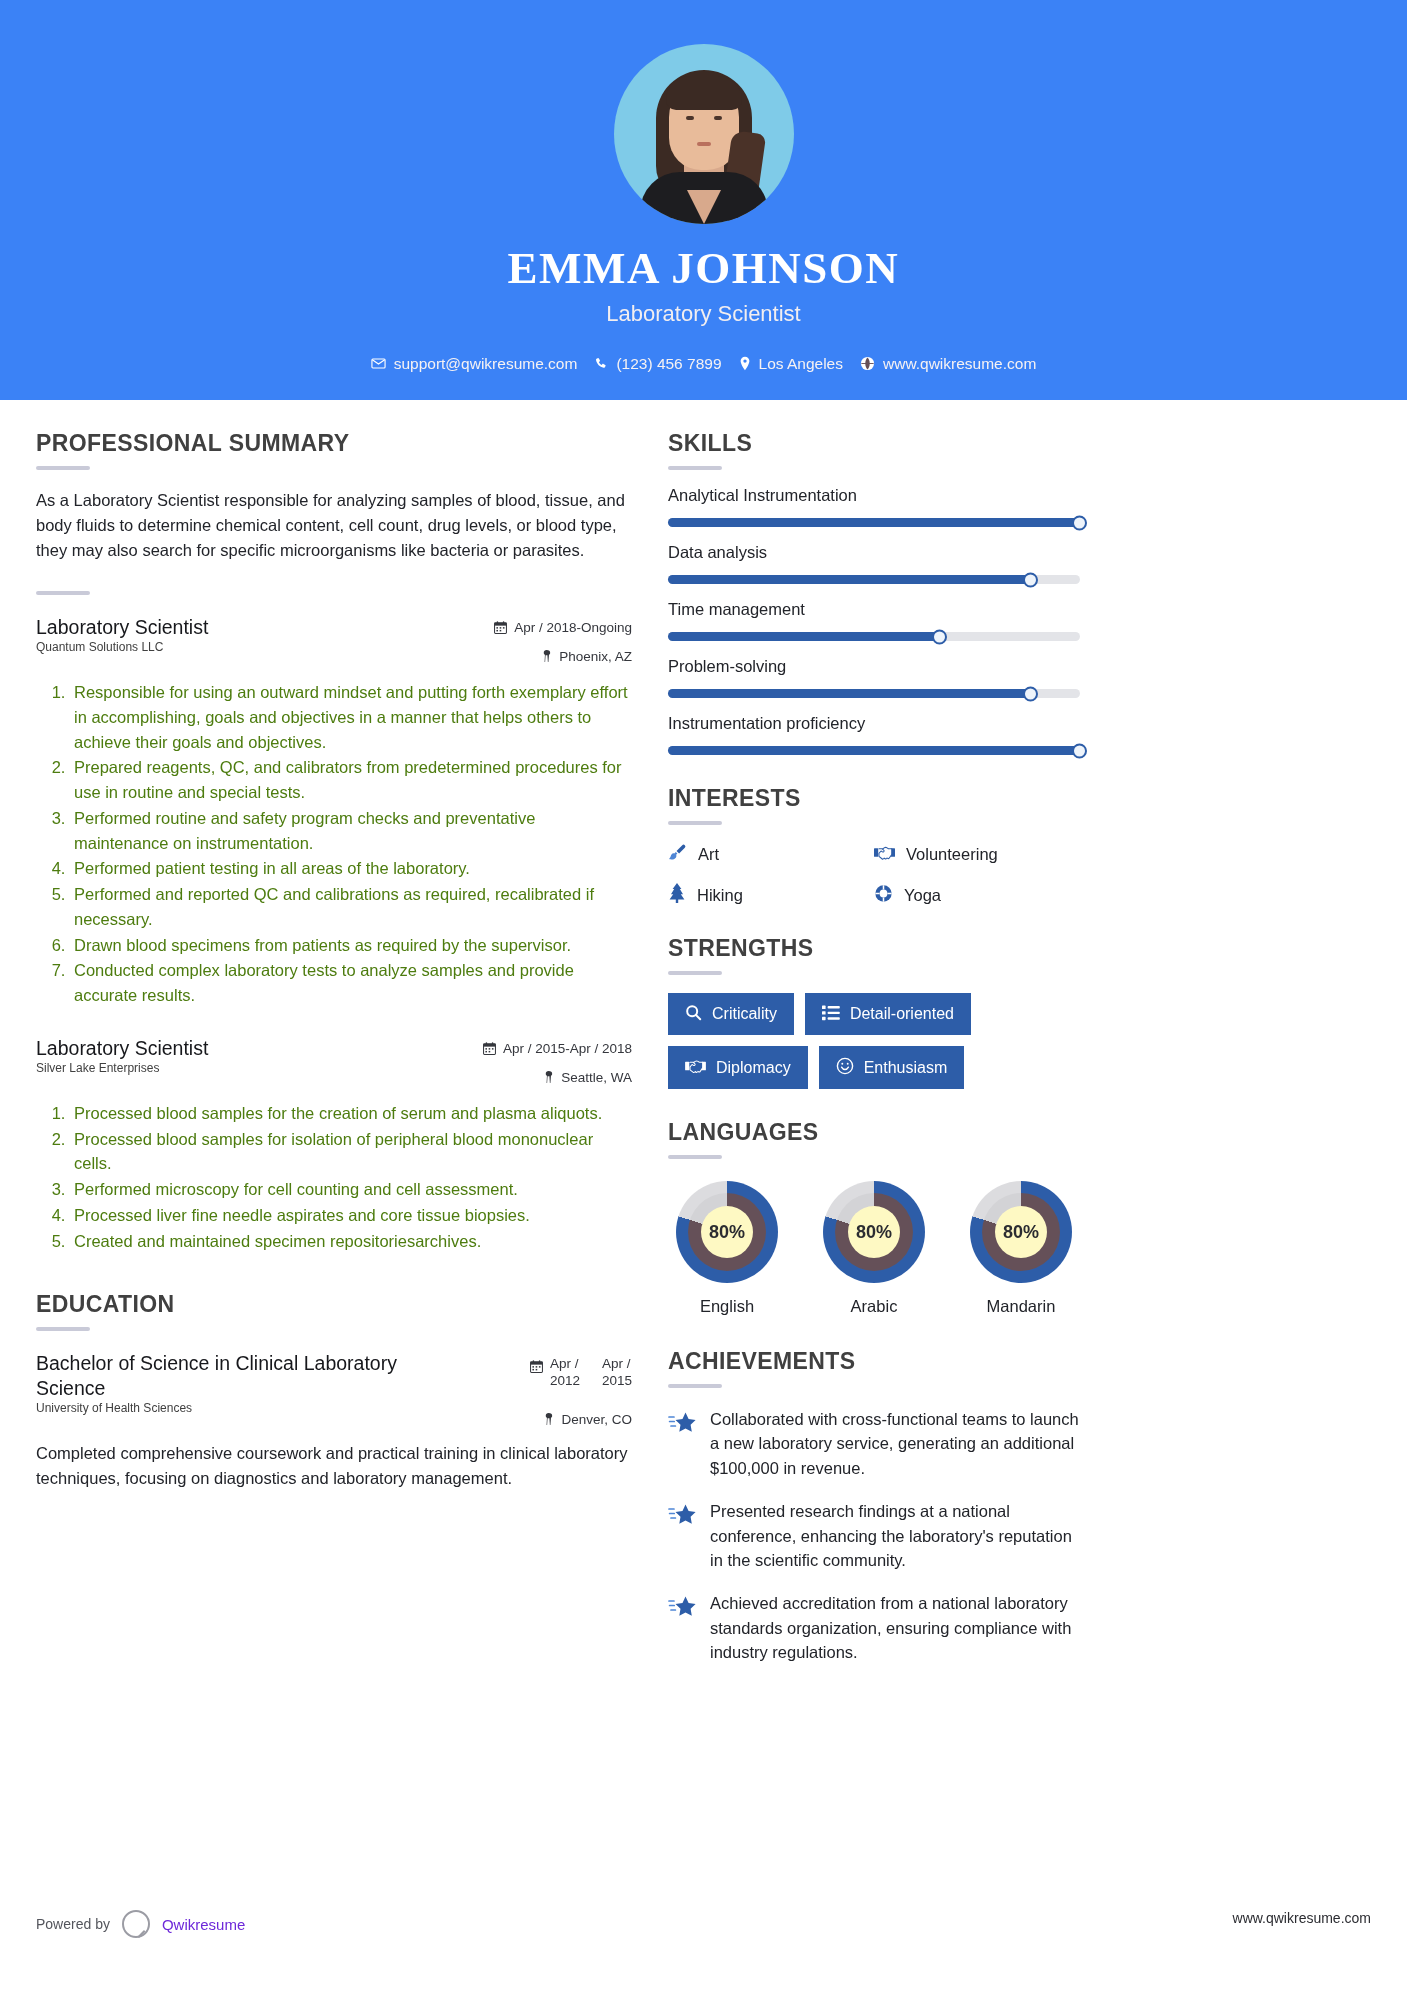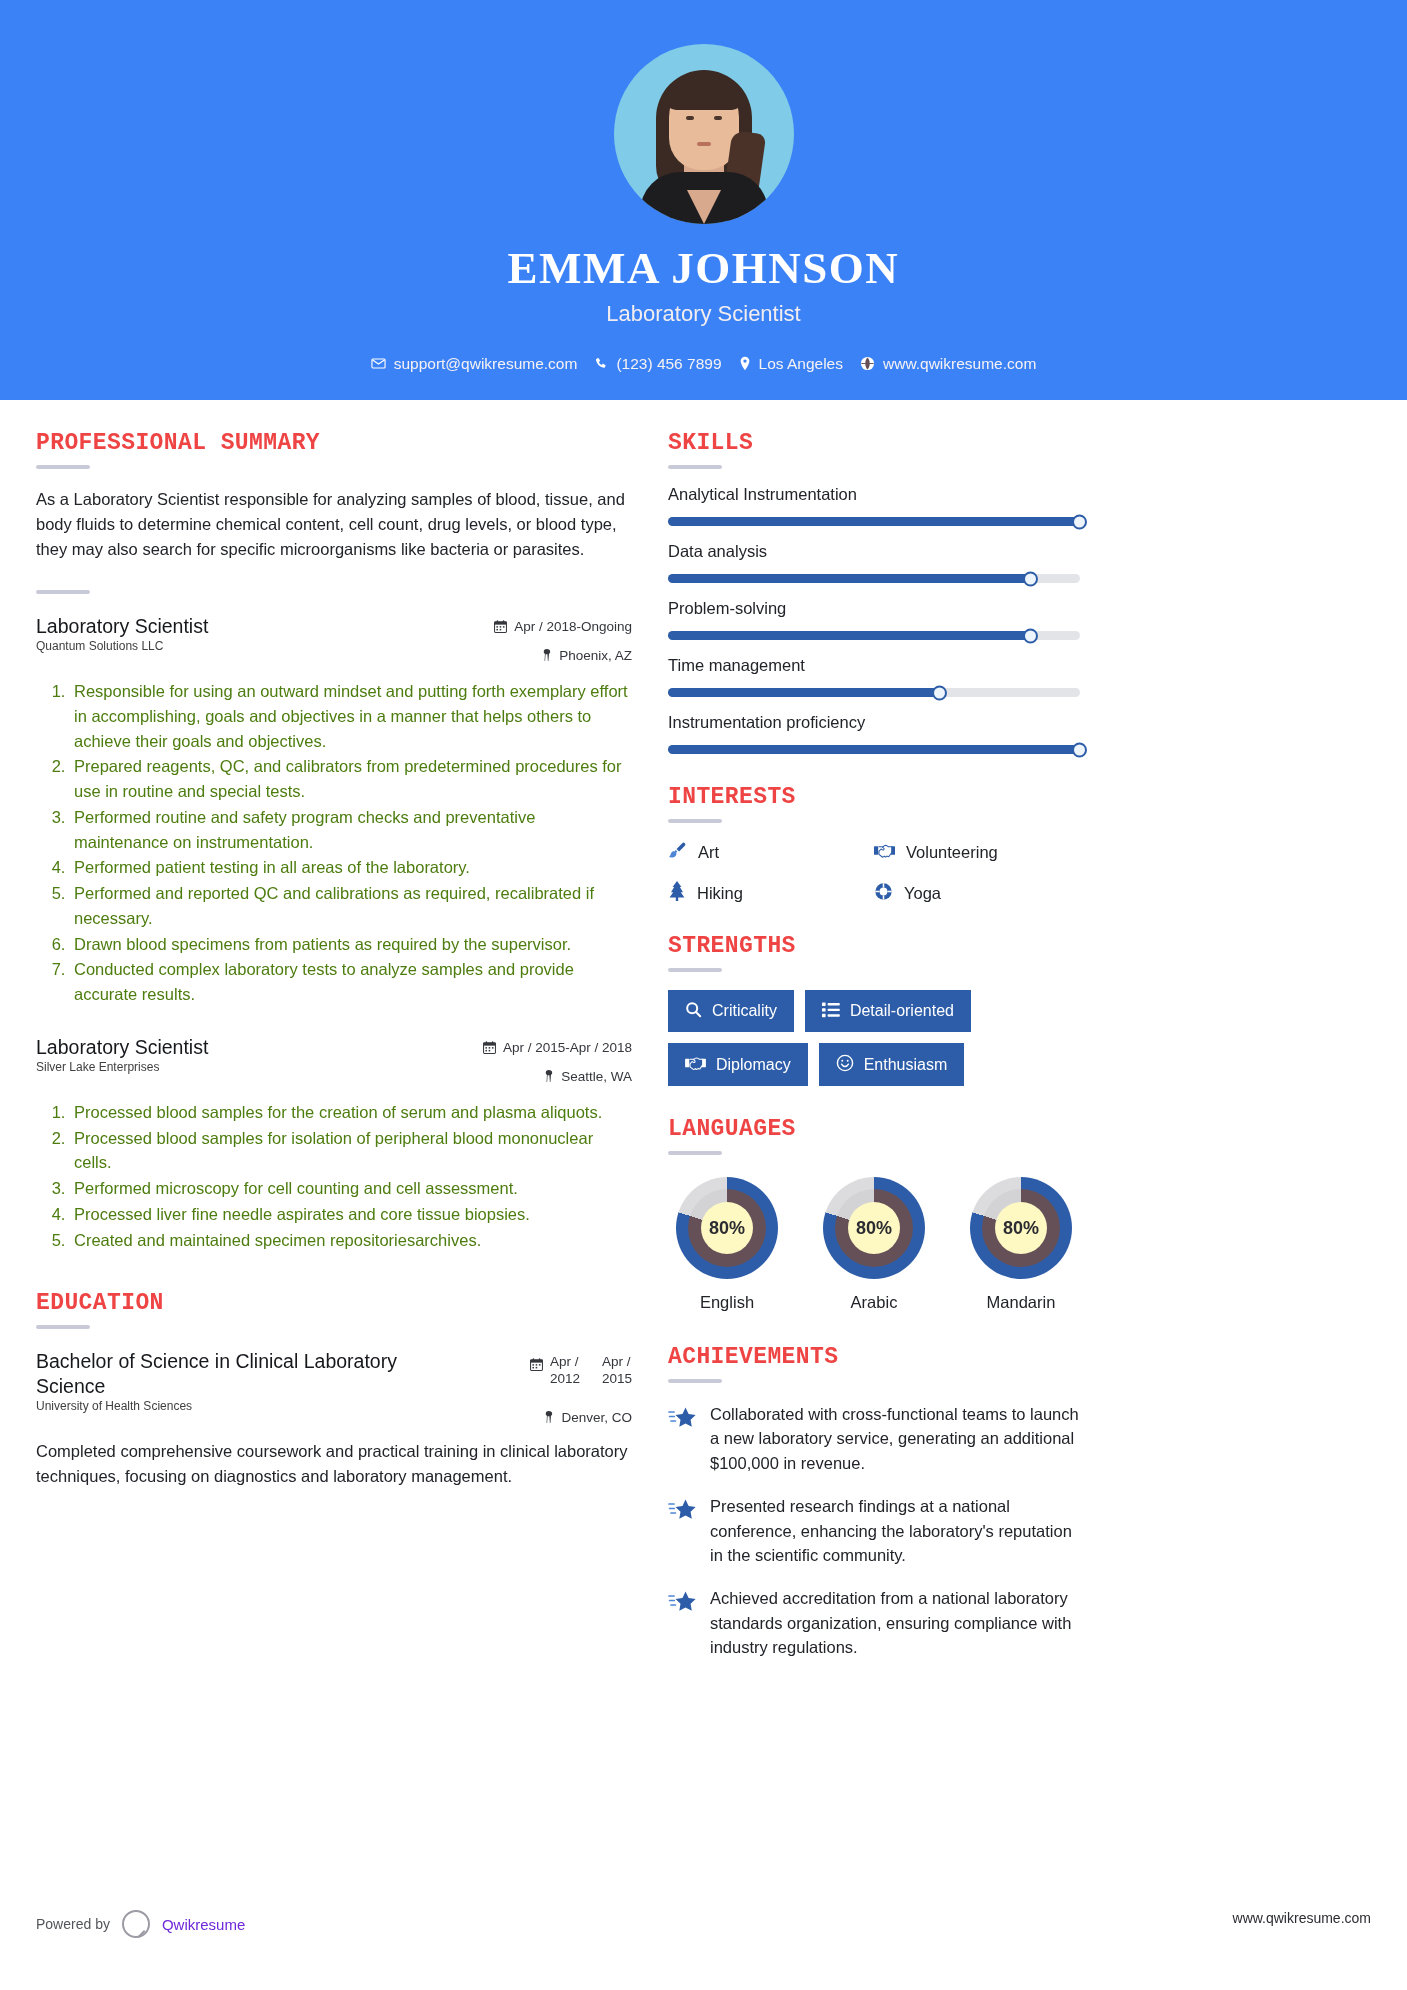--- a/index.html
+++ b/index.html
@@ -125,25 +125,25 @@
   
   .body {
     display: flex;
     padding: 30px 36px 0 36px;
     gap: 36px;
   }
   .col-left  { width: 596px; flex: none; }
   .col-right { width: 412px; flex: none; }
 
   .sec-title {
-    font-family: Liberation Mono, monospace;
+    font-family: Liberation Sans, sans-serif;
     font-weight: bold;
     font-size: 23px;
     letter-spacing: .4px;
-    color: #ef4444;
+    color: #404040;
     text-transform: uppercase;
   }
   .sec-rule {
     width: 54px; height: 4px;
     background: #c9cad8;
     margin-top: 9px;
     border-radius: 2px;
   }
   .sec { margin-bottom: 6px; }
 
@@ -568,31 +568,31 @@
           </div>
         </div>
         <div class="skill">
           <div class="skill-name">Data analysis</div>
           <div class="skill-track">
             <div class="skill-fill" style="width:88%"></div>
             <div class="skill-knob" style="left:88%"></div>
           </div>
         </div>
         <div class="skill">
+          <div class="skill-name">Time management</div>
+          <div class="skill-track">
+            <div class="skill-fill" style="width:66%"></div>
+            <div class="skill-knob" style="left:66%"></div>
+          </div>
+        </div>
+        <div class="skill">
           <div class="skill-name">Problem-solving</div>
           <div class="skill-track">
             <div class="skill-fill" style="width:88%"></div>
             <div class="skill-knob" style="left:88%"></div>
-          </div>
-        </div>
-        <div class="skill">
-          <div class="skill-name">Time management</div>
-          <div class="skill-track">
-            <div class="skill-fill" style="width:66%"></div>
-            <div class="skill-knob" style="left:66%"></div>
           </div>
         </div>
         <div class="skill">
           <div class="skill-name">Instrumentation proficiency</div>
           <div class="skill-track">
             <div class="skill-fill" style="width:100%"></div>
             <div class="skill-knob" style="left:100%"></div>
           </div>
         </div>
       </div>

